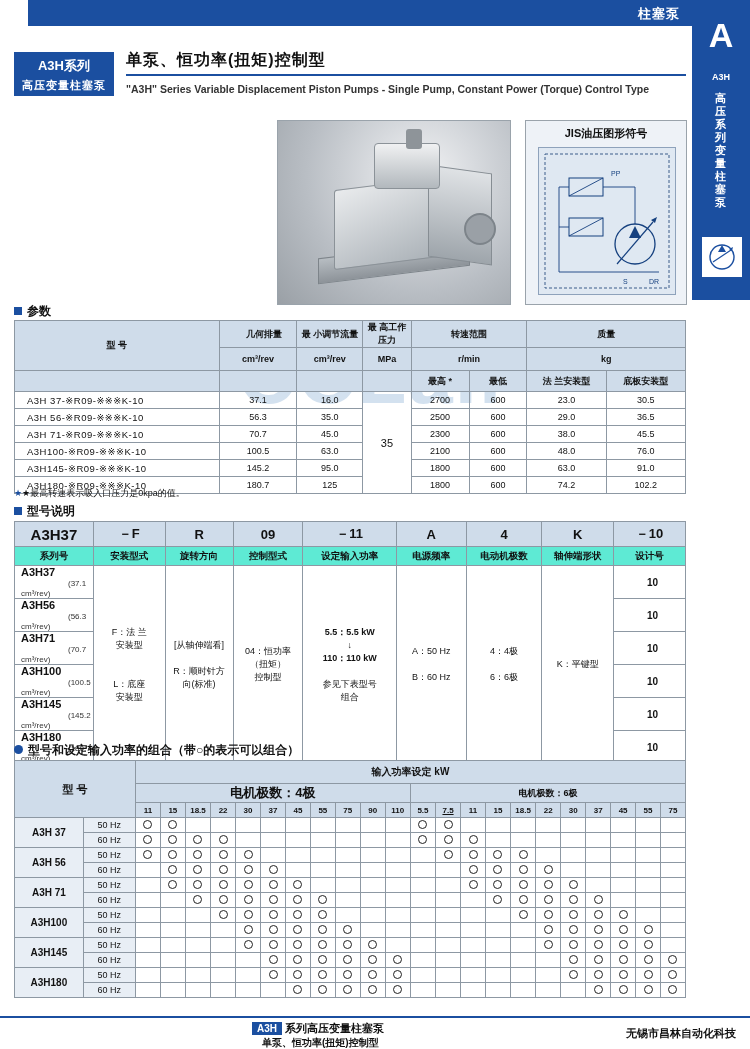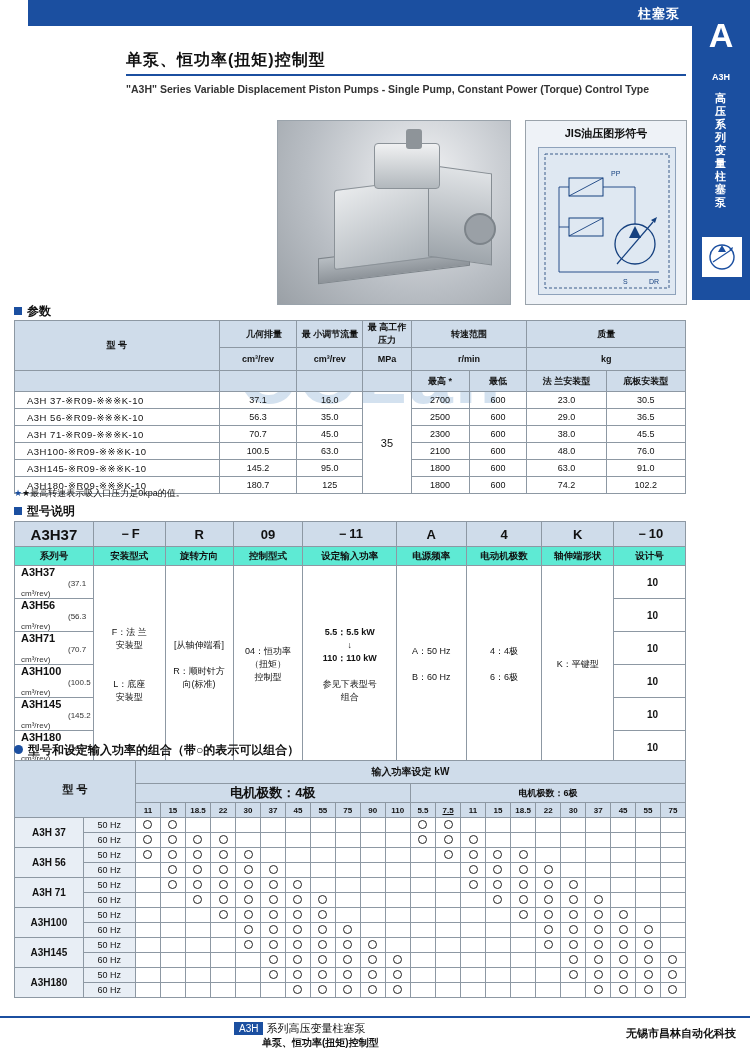--- a/index.html
+++ b/index.html
@@ -86,21 +86,21 @@
 
   
   #combo{left:14px;top:760px;width:672px;}
   #combo td,#combo th{font-size:8px;height:14px;}
   #combo .vh{height:22px;}
   #combo .rowlbl{background:#e8eef5;font-weight:bold;font-size:10px;}
   .circle{display:inline-block;width:7px;height:7px;border:1px solid #222;border-radius:50%;}
 
   
   .footrule{position:absolute;left:0;top:1016px;width:750px;height:2px;background:#1b4fa0;}
-  .footlogo{position:absolute;left:234px;top:1021px;font-size:11px;font-weight:normal;color:#111;}
+  .footlogo{position:absolute;left:252px;top:1021px;font-size:11px;font-weight:bold;color:#111;}
   .footlogo .badge{display:inline-block;background:#1b4fa0;color:#fff;padding:1px 5px;font-size:10px;margin-right:3px;}
   .footsub{position:absolute;left:262px;top:1036px;font-size:10px;font-weight:bold;color:#111;}
   .footright{position:absolute;right:14px;top:1026px;font-size:11px;font-weight:bold;color:#111;}
 
   
   .wm{position:absolute;left:0;top:330px;width:750px;text-align:center;
       font-size:80px;font-weight:bold;color:rgba(120,165,205,0.33);
       letter-spacing:2px;pointer-events:none;}
   .wm2{position:absolute;left:0;top:430px;width:750px;text-align:center;
       font-size:66px;font-weight:bold;color:rgba(120,165,205,0.30);
@@ -123,20 +123,24 @@
     <div class="symbolbox">
       <svg width="34" height="34" viewBox="0 0 34 34">
         <circle cx="17" cy="17" r="12" fill="none" stroke="#1b4fa0" stroke-width="1.4"></circle>
         <path d="M17 5 L13 12 L21 12 Z" fill="#1b4fa0"></path>
         <path d="M8 22 L26 10" stroke="#1b4fa0" stroke-width="1.2"></path>
         <path d="M24 9 l4 -2 l-1 4 z" fill="#1b4fa0"></path>
       </svg>
     </div>
   </div>
 
+  <div class="logoblock">
+    <div class="l1">A3H系列</div>
+    <div class="l2">高压变量柱塞泵</div>
+  </div>
   <div class="headrule"></div>
   <div class="headtitle">
     <div class="cn">单泵、恒功率(扭矩)控制型</div>
     <div class="en">"A3H" Series Variable Displacement Piston Pumps - Single Pump, Constant Power (Torque) Control Type</div>
   </div>
 
   <div class="photo">
     <div class="pumpimg"></div>
     <div class="base"></div>
     <div class="body1"></div>

